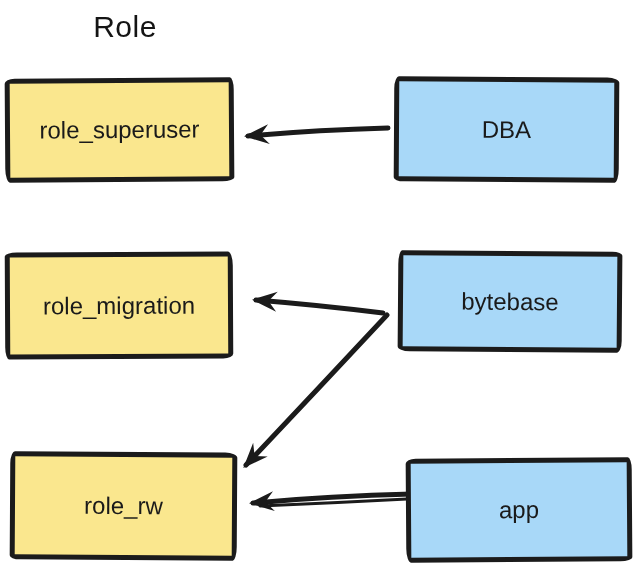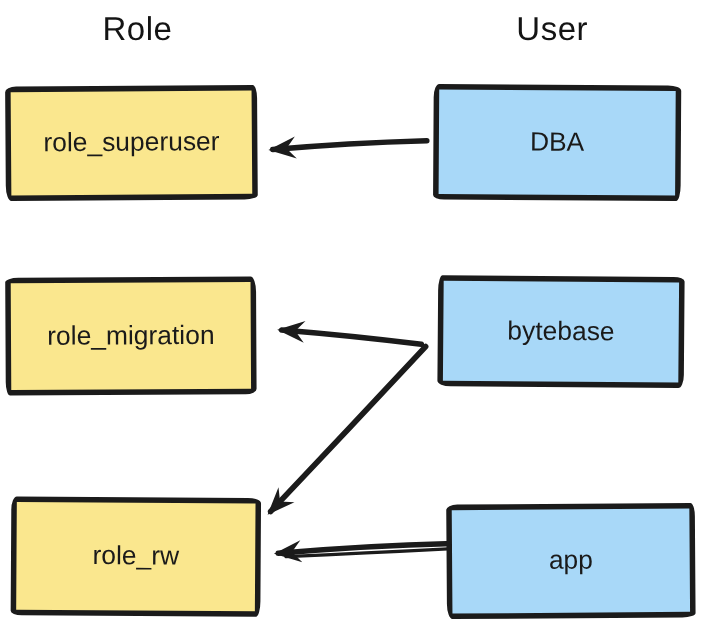--- a/index.html
+++ b/index.html
@@ -71,21 +71,20 @@
     stroke-linecap: round;
   }
 </style>
 </head>
 <body>
 
 <div class="canvas">
 
   <div class="col-title role-title">Role</div>
 
-  <div class="col-title user-title">User</div>
 
   <svg class="arrows" viewBox="0 0 639 567" xmlns="http://www.w3.org/2000/svg">
     <defs>
       <marker id="dart" markerUnits="userSpaceOnUse" markerWidth="32" markerHeight="28" refX="24" refY="14" orient="auto">
         <path d="M28,14 L3,4 L11.5,14 L3,24 Z" fill="#1b1b1b"></path>
       </marker>
     </defs>
     <path class="arrow-line" d="M388,128 Q316,130 248,136" marker-end="url(#dart)"></path>
     <path class="arrow-line" d="M383,313 Q318,305 256,300" marker-end="url(#dart)"></path>
     <path class="arrow-line" d="M387,315 Q317,390 246,465" marker-end="url(#dart)"></path>

